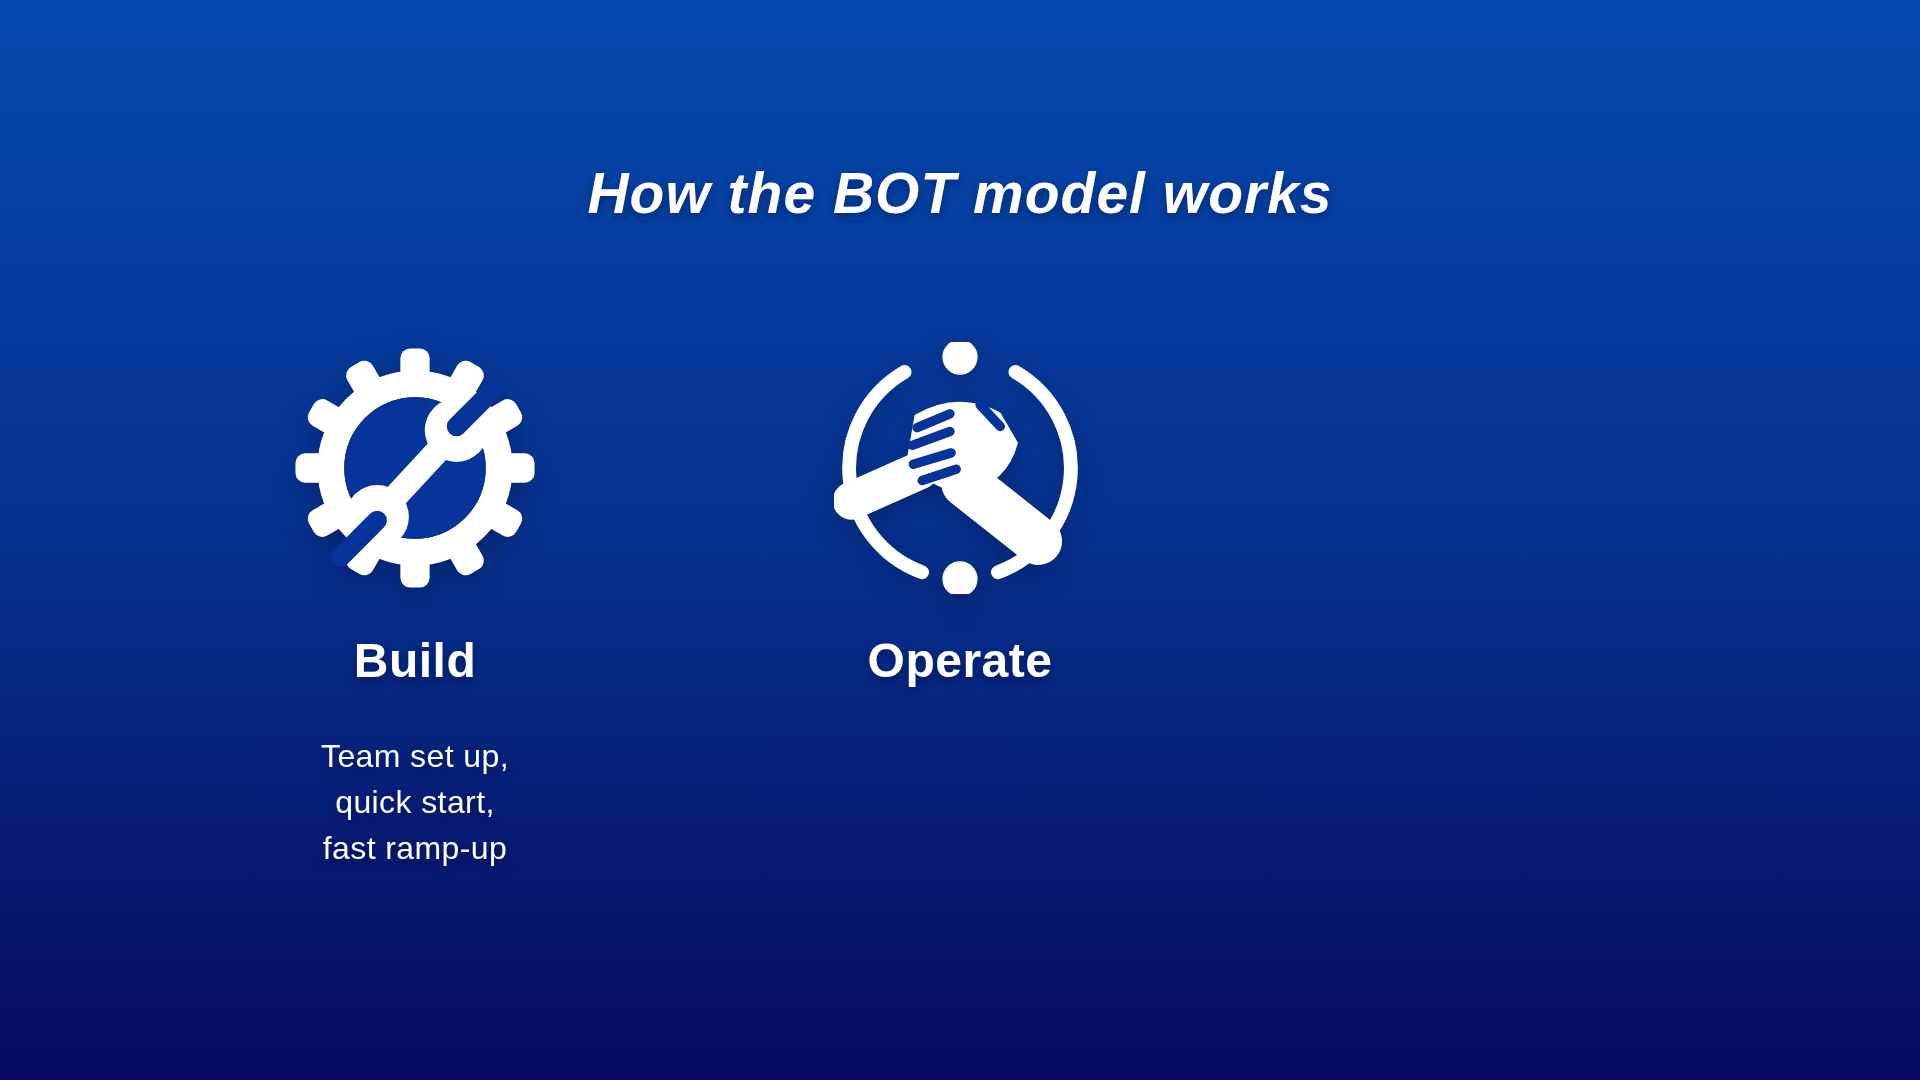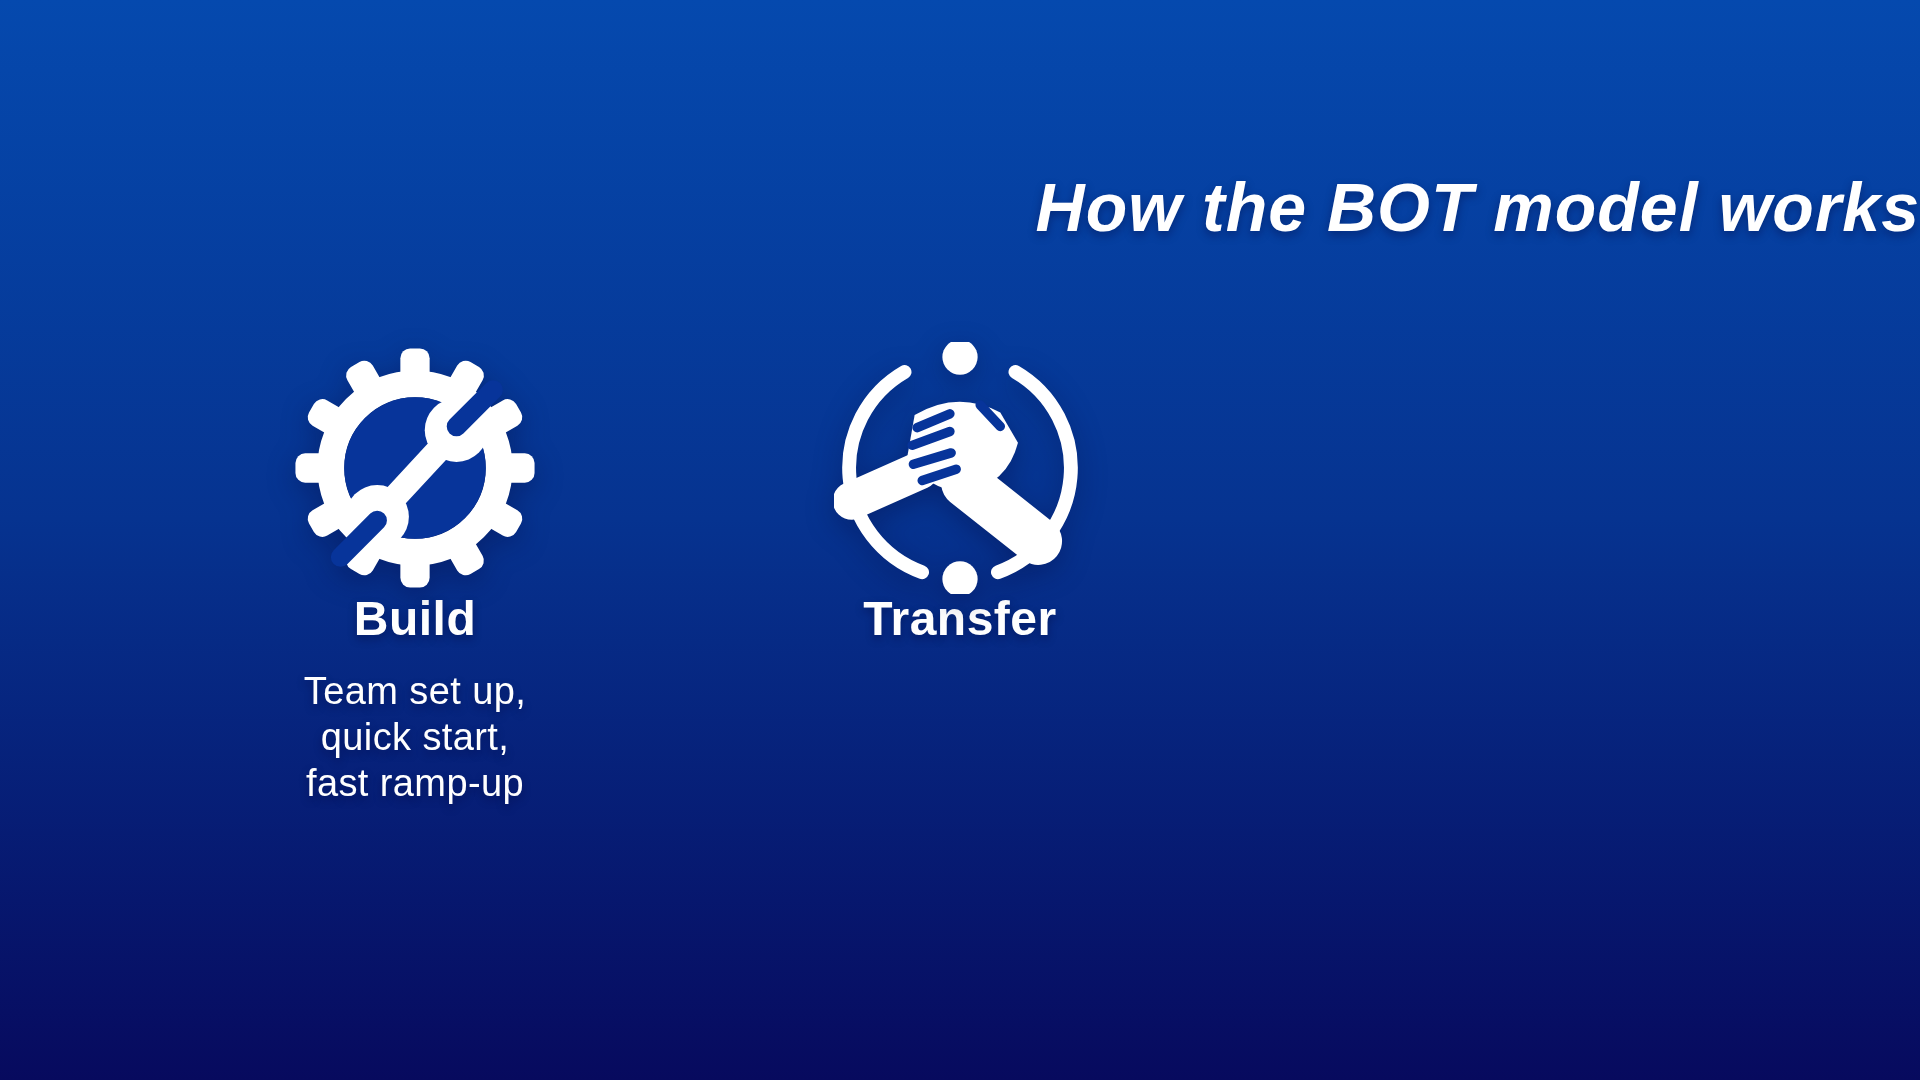--- a/index.html
+++ b/index.html
@@ -6,41 +6,41 @@
   body{
     width:1920px;height:1080px;overflow:hidden;
     font-family:"Liberation Sans","DejaVu Sans",sans-serif;
   }
   .canvas{
     position:relative;width:1920px;height:1080px;
     background:linear-gradient(180deg,#0549ae 0%,#063390 48%,#070a5e 100%);
   }
   .title{
     position:absolute;top:122px;left:0;width:100%;
-    text-align:right;color:#ffffff;
-    font-size:68px;font-weight:bold;font-style:italic;
+    text-align:center;color:#ffffff;
+    font-size:57px;font-weight:bold;font-style:italic;
     letter-spacing:1px;
     text-shadow:0 4px 10px rgba(2,8,60,.40);
   }
   .columns{
     position:absolute;top:340px;left:160px;
     display:grid;grid-template-columns:510px 580px 564px;
   }
   .col{display:flex;flex-direction:column;align-items:center;text-align:center;}
   .icon-box{
     height:255px;display:flex;align-items:center;justify-content:center;
   }
   .icon-box svg{filter:drop-shadow(0 8px 14px rgba(2,8,60,.35));}
   .col-heading{
-    color:#ffffff;font-size:48px;font-weight:bold;
+    margin-top:42px;color:#ffffff;font-size:48px;font-weight:bold;
     line-height:1;letter-spacing:.5px;
     text-shadow:0 4px 9px rgba(2,8,60,.45);
   }
   .col-desc{
-    margin-top:25px;color:#ffffff;font-size:38px;font-weight:normal;
+    margin-top:48px;color:#ffffff;font-size:32px;font-weight:normal;
     line-height:46px;letter-spacing:.4px;white-space:pre-line;
     text-shadow:0 4px 9px rgba(2,8,60,.45);
   }
 </style>
 </head>
 <body>
 
 <div class="canvas">
 
   <h1 class="title">How the BOT model works</h1>
@@ -89,18 +89,18 @@
           <path d="M14,126 L68,102" stroke="#ffffff" stroke-width="30" stroke-linecap="round"></path>
           <path d="M104,112 L162,158" stroke="#ffffff" stroke-width="38" stroke-linecap="round"></path>
           <path d="M64,58 Q98,38 132,56 L146,80 Q138,112 104,120 Q72,116 58,92 Z" fill="#ffffff"></path>
           <path d="M66,68 l26,-11" stroke="#07349a" stroke-width="7.5" stroke-linecap="round"></path>
           <path d="M62,82 l30,-11" stroke="#07349a" stroke-width="7.5" stroke-linecap="round"></path>
           <path d="M63,97 l30,-9" stroke="#07349a" stroke-width="7.5" stroke-linecap="round"></path>
           <path d="M70,110 l27,-9" stroke="#07349a" stroke-width="7.5" stroke-linecap="round"></path>
           <path d="M116,50 l16,17" stroke="#07349a" stroke-width="7.5" stroke-linecap="round"></path>
         </svg>
       </div>
-      <div class="col-heading">Transfer</div>
+      <div class="col-heading">Operate</div>
     </div>
 
 
   </div>
 </div>
 
 </body></html>

